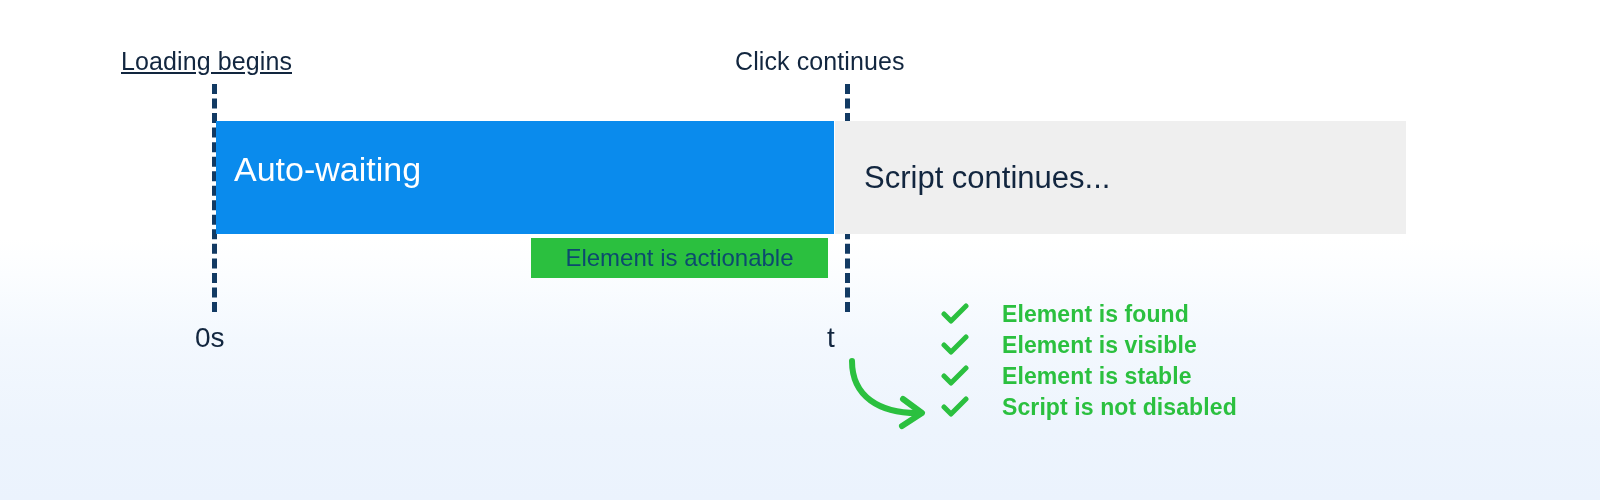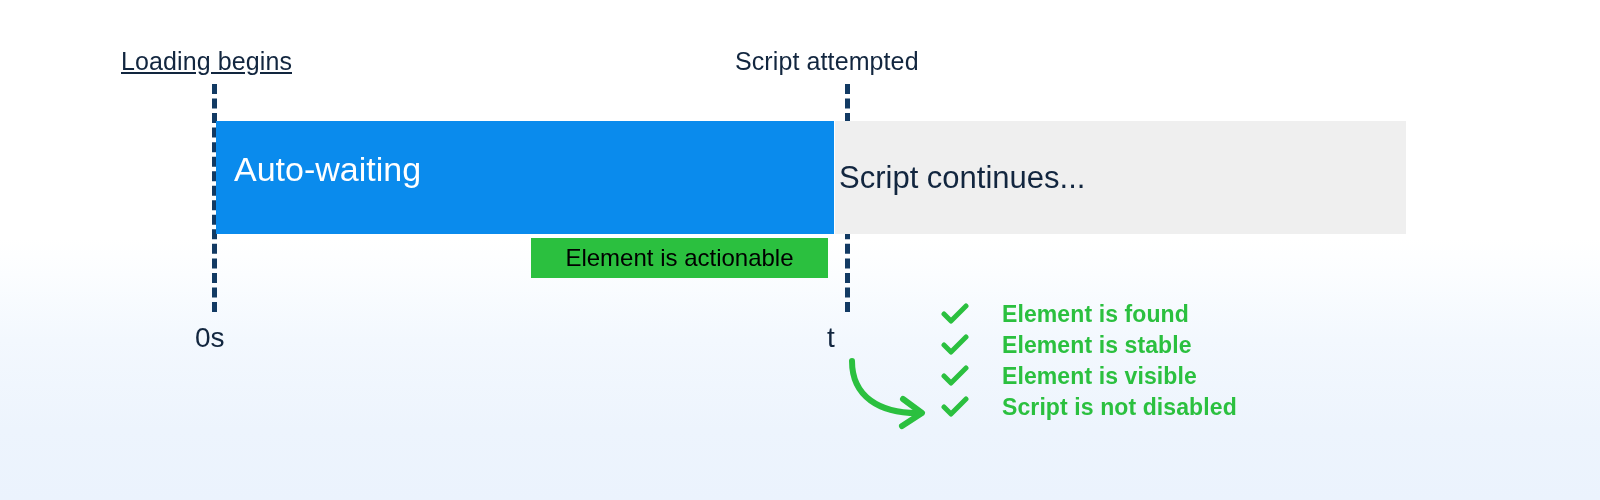--- a/index.html
+++ b/index.html
@@ -76,21 +76,21 @@
   #bar-script-continues {
     position: absolute;
     left: 835px;
     top: 121px;
     width: 571px;
     height: 113px;
     background: #efefef;
     box-sizing: border-box;
     display: flex;
     align-items: center;
-    padding-left: 4px;
+    padding-left: 29px;
   }
   #bar-script-continues .bar-title {
     color: #12263f;
     font-size: 31px;
     line-height: 36px;
     white-space: nowrap;
   }
 
   
   #badge-actionable {
@@ -98,21 +98,21 @@
     left: 531px;
     top: 238px;
     width: 297px;
     height: 40px;
     background: #2bc03f;
     display: flex;
     align-items: center;
     justify-content: center;
   }
   #badge-actionable .badge-text {
-    color: #000000;
+    color: #0c4a6e;
     font-size: 24px;
     line-height: 26px;
     white-space: nowrap;
   }
 
   
   .axis-label {
     position: absolute;
     color: #12263f;
     font-size: 28px;
@@ -160,21 +160,21 @@
     margin-left: 25px;
   }
 </style>
 </head>
 <body>
 
 <div id="diagram">
 
   <div class="marker-label" id="label-loading-begins">Loading begins</div>
 
-  <div class="marker-label" id="label-click-attempted">Script attempted</div>
+  <div class="marker-label" id="label-click-attempted">Click continues</div>
 
   <div class="guide-line" id="guide-left"></div>
 
   <div class="guide-line" id="guide-right"></div>
 
   <div id="bar-auto-waiting">
     <div class="bar-title">Auto-waiting</div>
   </div>
 
   <div id="bar-script-continues">
@@ -204,32 +204,32 @@
       </span>
       <span class="check-label">Element is found</span>
     </div>
 
     <div class="check-item">
       <span class="check-icon">
         <svg width="28" height="22" viewBox="0 0 28 22" aria-hidden="true">
           <path d="M 3 11 L 10 18 L 25 3" fill="none" stroke="#2bc03f" stroke-width="5" stroke-linecap="round" stroke-linejoin="round"></path>
         </svg>
       </span>
+      <span class="check-label">Element is visible</span>
+    </div>
+
+    <div class="check-item">
+      <span class="check-icon">
+        <svg width="28" height="22" viewBox="0 0 28 22" aria-hidden="true">
+          <path d="M 3 11 L 10 18 L 25 3" fill="none" stroke="#2bc03f" stroke-width="5" stroke-linecap="round" stroke-linejoin="round"></path>
+        </svg>
+      </span>
       <span class="check-label">Element is stable</span>
     </div>
 
-    <div class="check-item">
-      <span class="check-icon">
-        <svg width="28" height="22" viewBox="0 0 28 22" aria-hidden="true">
-          <path d="M 3 11 L 10 18 L 25 3" fill="none" stroke="#2bc03f" stroke-width="5" stroke-linecap="round" stroke-linejoin="round"></path>
-        </svg>
-      </span>
-      <span class="check-label">Element is visible</span>
-    </div>
-
 
     <div class="check-item">
       <span class="check-icon">
         <svg width="28" height="22" viewBox="0 0 28 22" aria-hidden="true">
           <path d="M 3 11 L 10 18 L 25 3" fill="none" stroke="#2bc03f" stroke-width="5" stroke-linecap="round" stroke-linejoin="round"></path>
         </svg>
       </span>
       <span class="check-label">Script is not disabled</span>
     </div>
 

